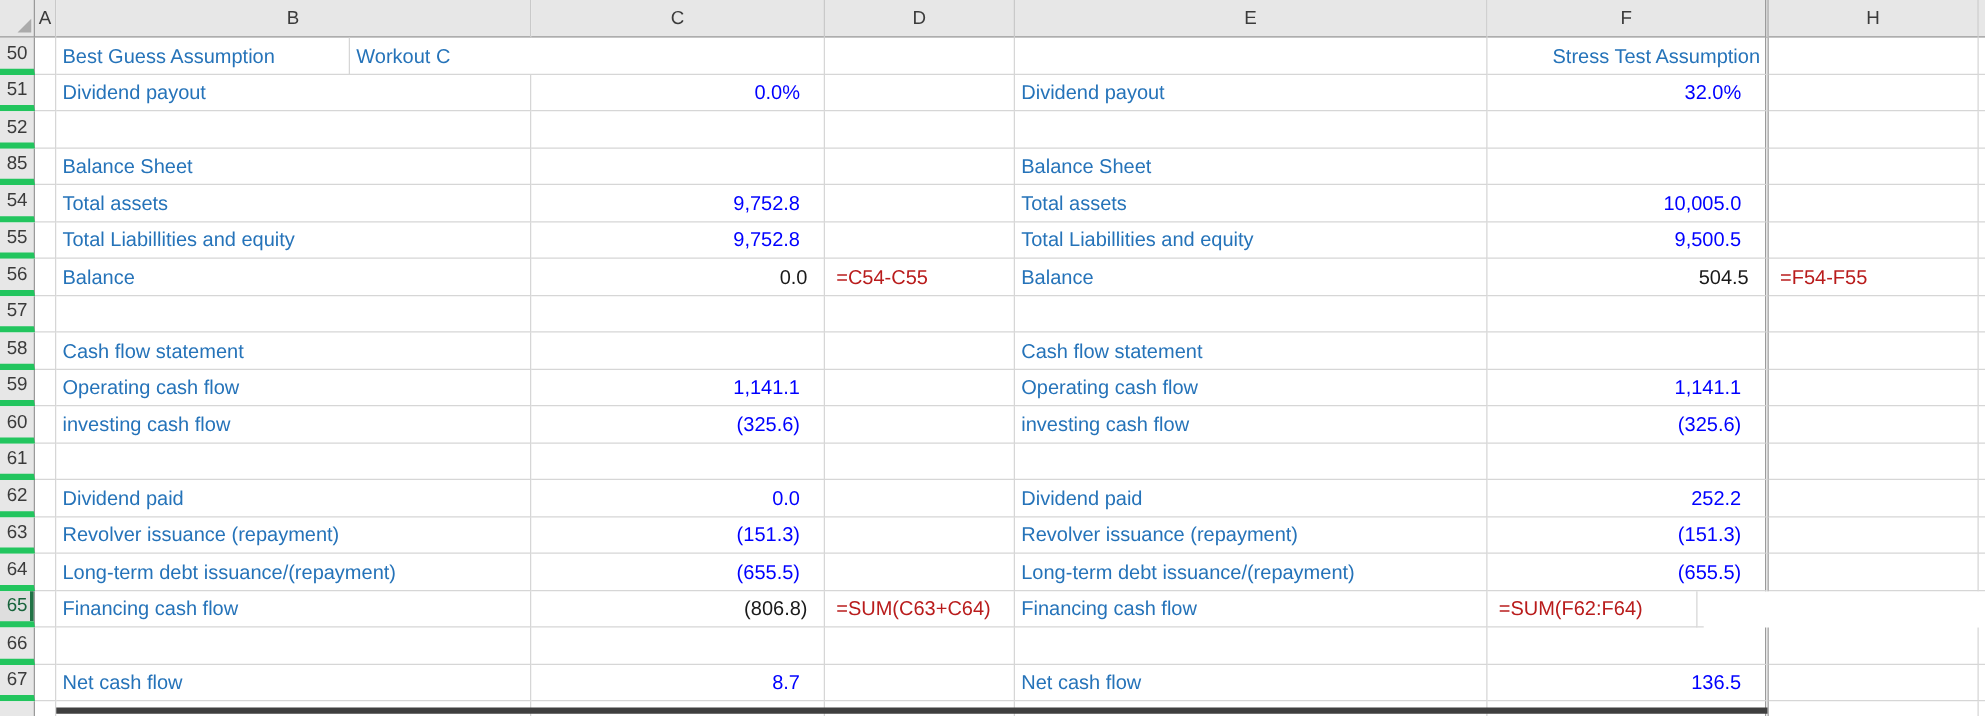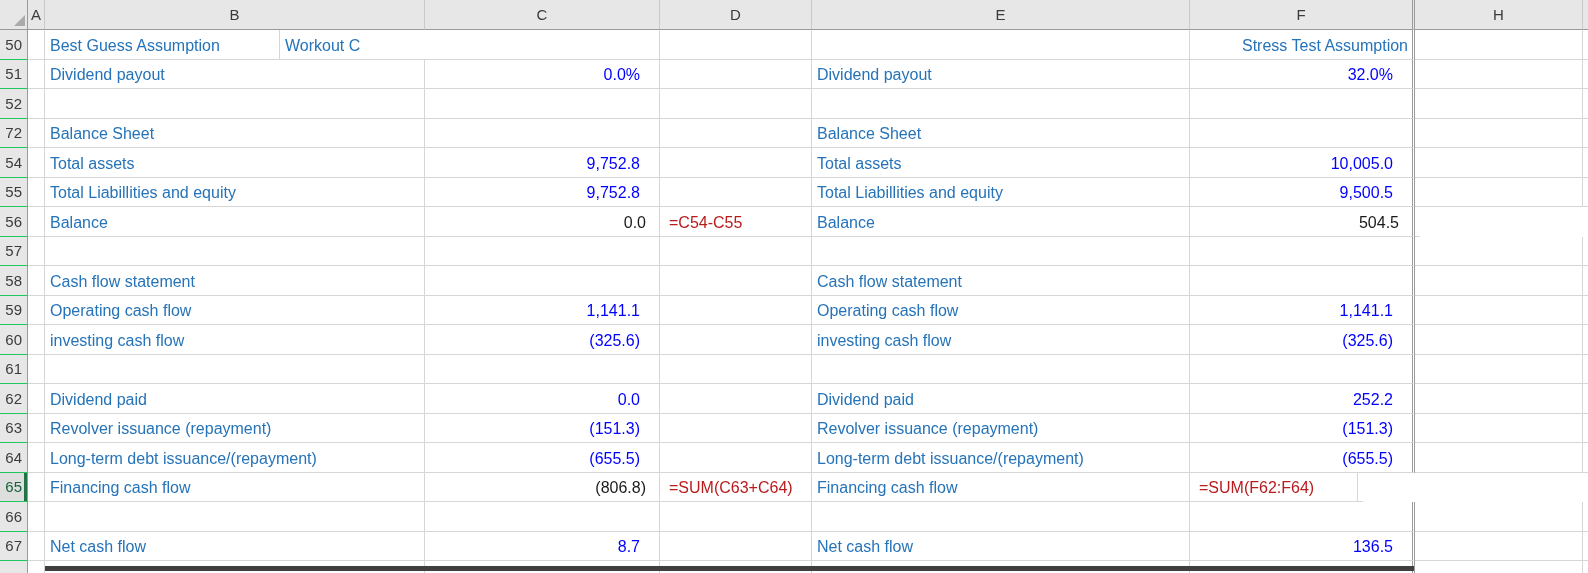--- a/index.html
+++ b/index.html
@@ -31,21 +31,21 @@
     border-bottom: 1px solid #9A9A9A;
     color: #3B3B3B; font-size: 15px;
     display: flex; align-items: center; justify-content: center;
   }
   
   .row, .partial-row { display: flex; height: 29.5px; }
   .partial-row { height: 12.5px; }
   .rowhdr {
     flex: none; width: 28px; background: #E7E7E7;
     border-right: 1px solid #9A9A9A;
-    border-bottom: 1px solid #22c55e;
+    border-bottom: 5px solid #22c55e;
     color: #3B3B3B; font-size: 15px;
     display: flex; align-items: center; justify-content: flex-end;
     padding-right: 5px;
   }
   .rowhdr.sel {
     background: #DEDEDE;
     color: #17633B;
     box-shadow: inset -3px 0 0 #217346;
   }
   .partial-row .rowhdr, .partial-row .cell { border-bottom: none; }
@@ -128,21 +128,21 @@
         <div class="cell col-A"></div>
         <div class="cell col-B"></div>
         <div class="cell col-C"></div>
         <div class="cell col-D"></div>
         <div class="cell col-E"></div>
         <div class="cell col-F"></div>
         <div class="cell col-H"></div>
         <div class="cell col-X"></div>
       </div>
       <div class="row">
-        <div class="rowhdr">72</div>
+        <div class="rowhdr">85</div>
         <div class="cell col-A"></div>
         <div class="cell col-B t-label">Balance Sheet</div>
         <div class="cell col-C"></div>
         <div class="cell col-D"></div>
         <div class="cell col-E t-label">Balance Sheet</div>
         <div class="cell col-F"></div>
         <div class="cell col-H"></div>
         <div class="cell col-X"></div>
       </div>
       <div class="row">
@@ -168,20 +168,21 @@
         <div class="cell col-X"></div>
       </div>
       <div class="row">
         <div class="rowhdr">56</div>
         <div class="cell col-A"></div>
         <div class="cell col-B t-label">Balance</div>
         <div class="cell col-C t-result">0.0</div>
         <div class="cell col-D t-formula">=C54-C55</div>
         <div class="cell col-E t-label">Balance</div>
         <div class="cell col-F t-result">504.5</div>
+        <div class="cell col-H t-formula">=F54-F55</div>
         <div class="cell col-X"></div>
       </div>
       <div class="row">
         <div class="rowhdr">57</div>
         <div class="cell col-A"></div>
         <div class="cell col-B"></div>
         <div class="cell col-C"></div>
         <div class="cell col-D"></div>
         <div class="cell col-E"></div>
         <div class="cell col-F"></div>

